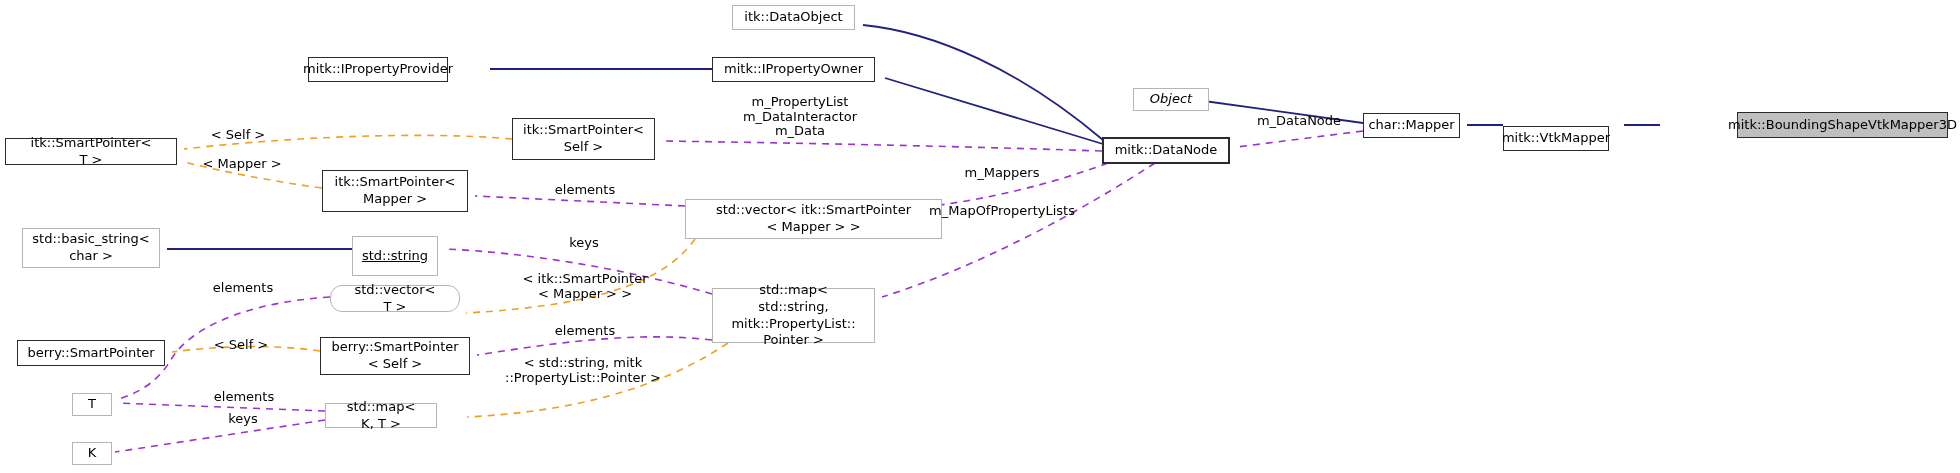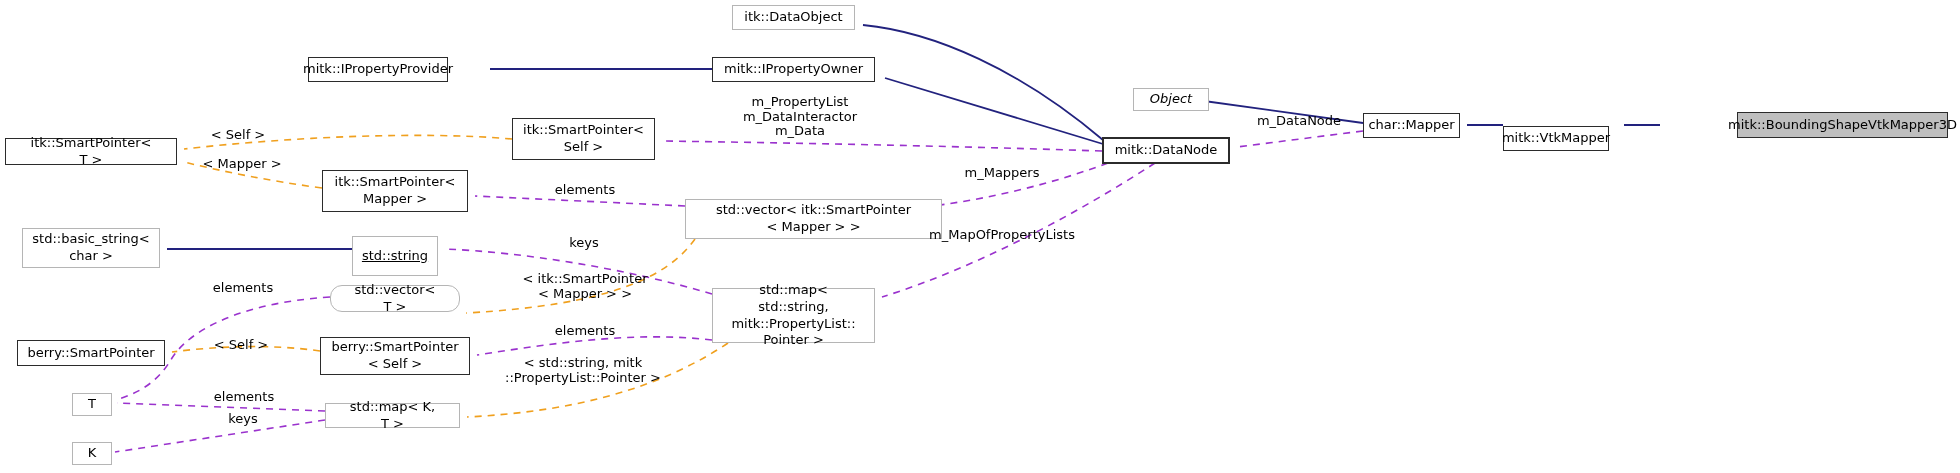--- a/index.html
+++ b/index.html
@@ -99,29 +99,29 @@
 char &gt;</div>
   <div class="node gray" style="left:352px;top:236px;width:86px;height:40px;text-decoration:underline;">std::string</div>
   <div class="node gray" style="left:330px;top:285px;width:130px;height:27px;border-radius:12px;">std::vector&lt; T &gt;</div>
   <div class="node gray" style="left:712px;top:288px;width:163px;height:55px;">std::map&lt; std::string,
 mitk::PropertyList::
 Pointer &gt;</div>
   <div class="node black" style="left:17px;top:340px;width:148px;height:26px;">berry::SmartPointer</div>
   <div class="node black" style="left:320px;top:337px;width:150px;height:38px;">berry::SmartPointer
 &lt; Self &gt;</div>
   <div class="node gray" style="left:72px;top:393px;width:38px;height:23px;">T</div>
-  <div class="node gray" style="left:325px;top:403px;width:135px;height:25px;">std::map&lt; K, T &gt;</div>
+  <div class="node gray" style="left:325px;top:403px;width:112px;height:25px;">std::map&lt; K, T &gt;</div>
   <div class="node gray" style="left:72px;top:442px;width:36px;height:23px;">K</div>
 
   <div class="elabel" style="left:800px;top:95px;">m_PropertyList
 m_DataInteractor
 m_Data</div>
   <div class="elabel" style="left:1299px;top:114px;">m_DataNode</div>
   <div class="elabel" style="left:1002px;top:166px;">m_Mappers</div>
-  <div class="elabel" style="left:1002px;top:228px;">m_MapOfPropertyLists</div>
+  <div class="elabel" style="left:1002px;top:204px;">m_MapOfPropertyLists</div>
   <div class="elabel" style="left:238px;top:128px;">&lt; Self &gt;</div>
   <div class="elabel" style="left:242px;top:157px;">&lt; Mapper &gt;</div>
   <div class="elabel" style="left:585px;top:183px;">elements</div>
   <div class="elabel" style="left:584px;top:236px;">keys</div>
   <div class="elabel" style="left:585px;top:272px;">&lt; itk::SmartPointer
 &lt; Mapper &gt; &gt;</div>
   <div class="elabel" style="left:243px;top:281px;">elements</div>
   <div class="elabel" style="left:585px;top:324px;">elements</div>
   <div class="elabel" style="left:241px;top:338px;">&lt; Self &gt;</div>
   <div class="elabel" style="left:583px;top:356px;">&lt; std::string, mitk

